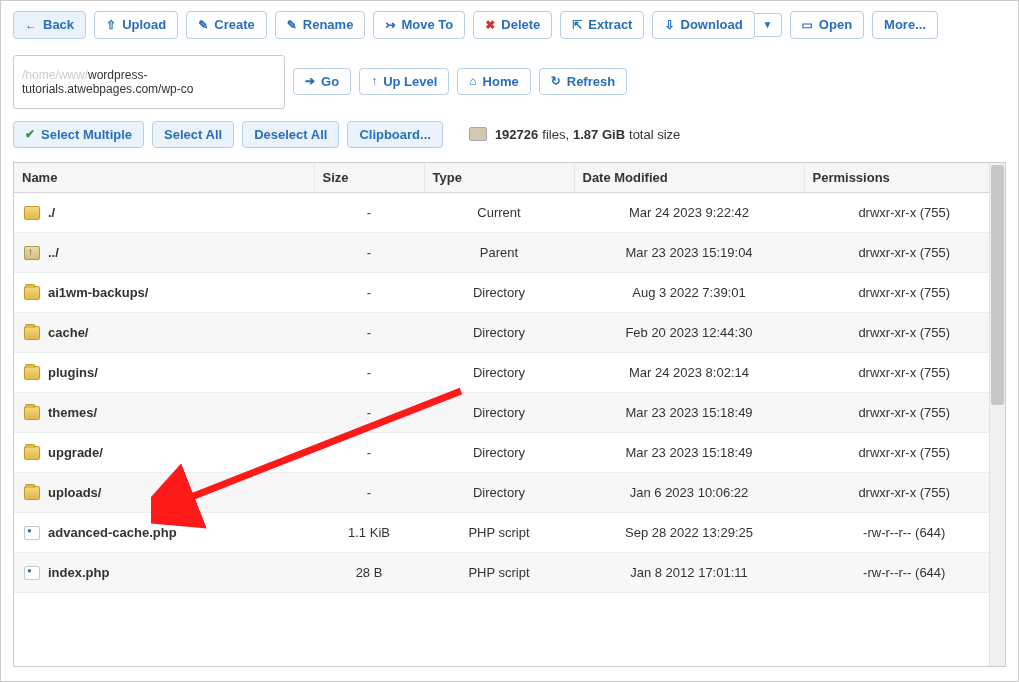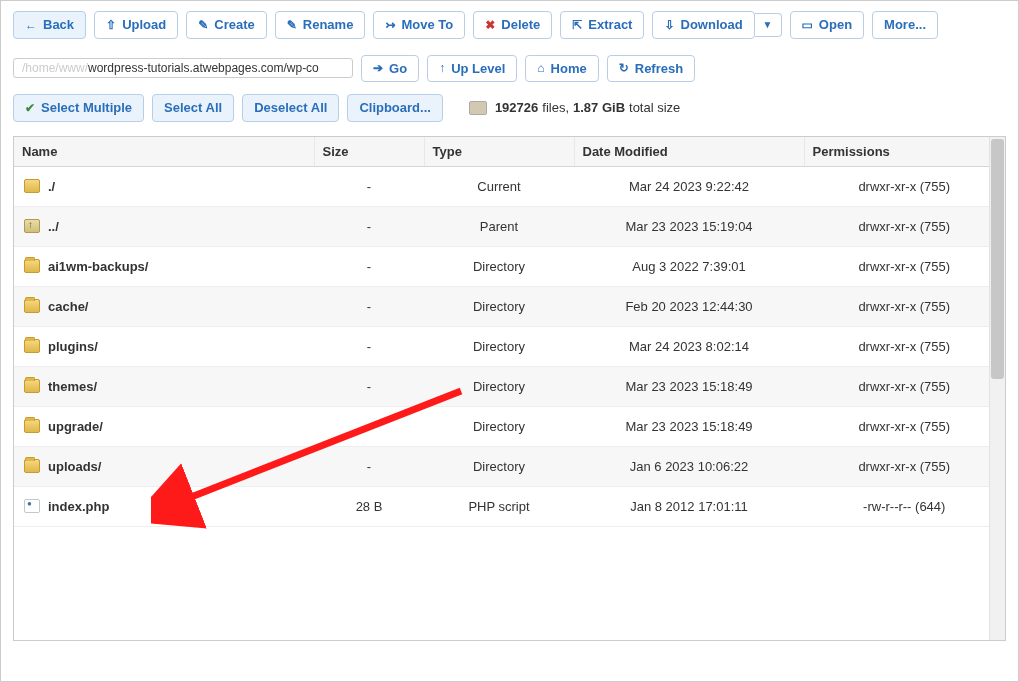--- a/index.html
+++ b/index.html
@@ -13,21 +13,21 @@
 .btn {
   display: inline-flex; align-items: center; gap: 6px;
   background: #fff; border: 1px solid #b6cfe6; color: #2a6ebb;
   padding: 5px 11px; border-radius: 4px; font-size: 13px; font-weight: bold;
   cursor: pointer; line-height: 1.2;
 }
 .btn-blue { background: #eaf3fb; }
 .btn-split { border-left: none; border-top-left-radius: 0; border-bottom-left-radius: 0; margin-left: -8px; padding: 5px 8px; }
 
 .path-input {
-  width: 340px; padding: 2px 8px; border: 1px solid #ccc; border-radius: 3px;
+  width: 272px; padding: 12px 8px; border: 1px solid #ccc; border-radius: 3px;
   font-size: 12px; color: #888; background: #fff;
 }
 .path-input .faint { color: #ccc; }
 .path-input .bold { color: #333; font-weight: normal; }
 
 .status-row { display: flex; align-items: center; gap: 4px; margin-left: 18px; font-size: 13px; }
 .status-row .disk-icon { width: 18px; height: 14px; background: #d3c9b0; border: 1px solid #aaa; border-radius: 2px; position: relative; margin-right: 4px; }
 
 .table-wrap { position: relative; margin: 4px 12px 10px 12px; border: 1px solid #ccc; height: 505px; overflow: hidden; }
 table { width: 100%; border-collapse: collapse; table-layout: fixed; }
@@ -268,20 +268,32 @@
             </td>
             <td>-</td>
             <td>Directory</td>
             <td>Jan 6 2023 10:06:22</td>
             <td>drwxr-xr-x (755)</td>
           </tr>
           <tr>
             <td>
               <div class="file-cell">
                 <span class="icon-php"></span>
+                <span class="fname">advanced-cache.php</span>
+              </div>
+            </td>
+            <td>1.1 KiB</td>
+            <td>PHP script</td>
+            <td>Sep 28 2022 13:29:25</td>
+            <td>-rw-r--r-- (644)</td>
+          </tr>
+          <tr>
+            <td>
+              <div class="file-cell">
+                <span class="icon-php"></span>
                 <span class="fname">index.php</span>
               </div>
             </td>
             <td>28 B</td>
             <td>PHP script</td>
             <td>Jan 8 2012 17:01:11</td>
             <td>-rw-r--r-- (644)</td>
           </tr>
         </tbody>
     </table>

